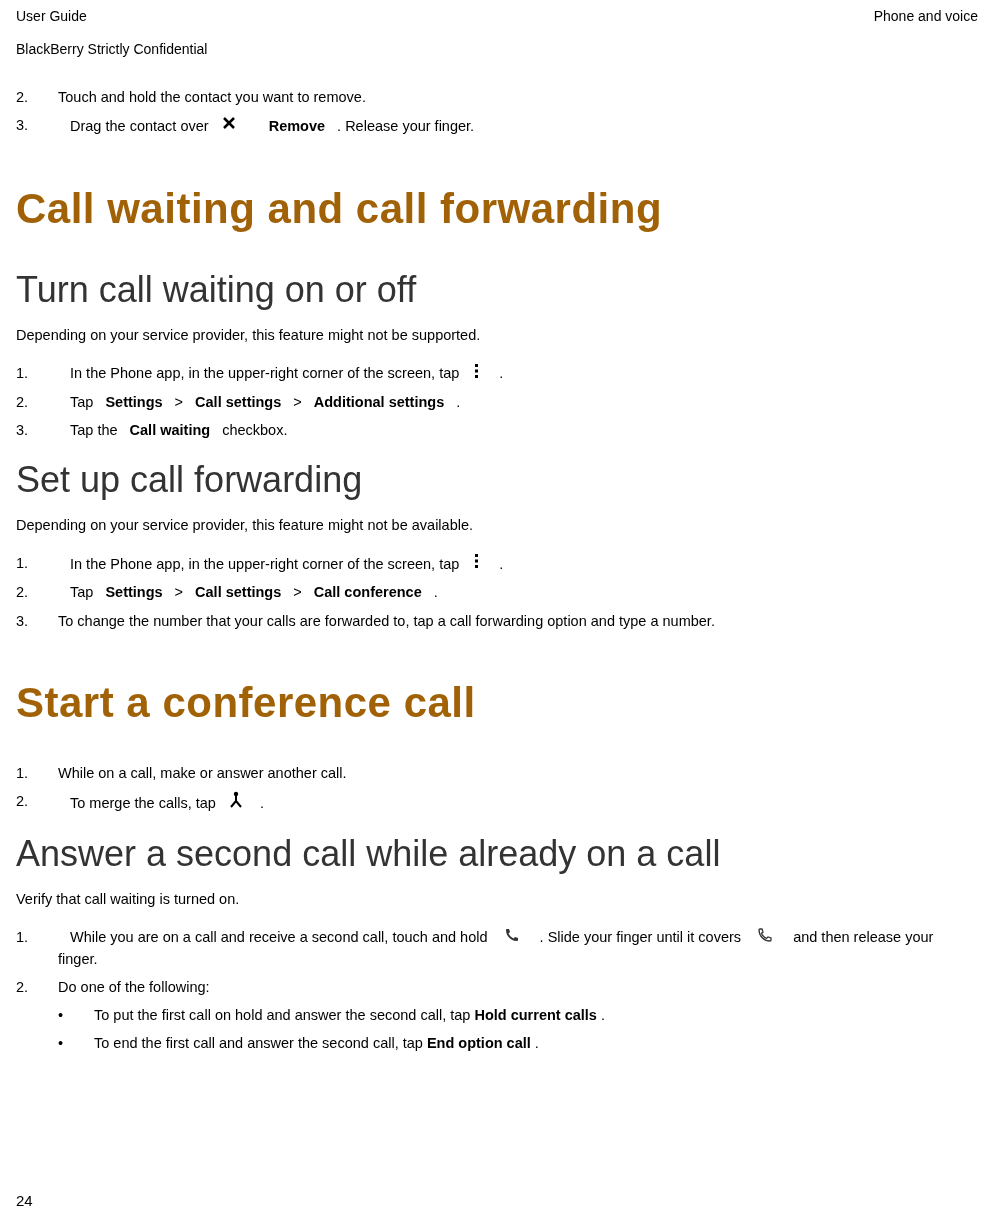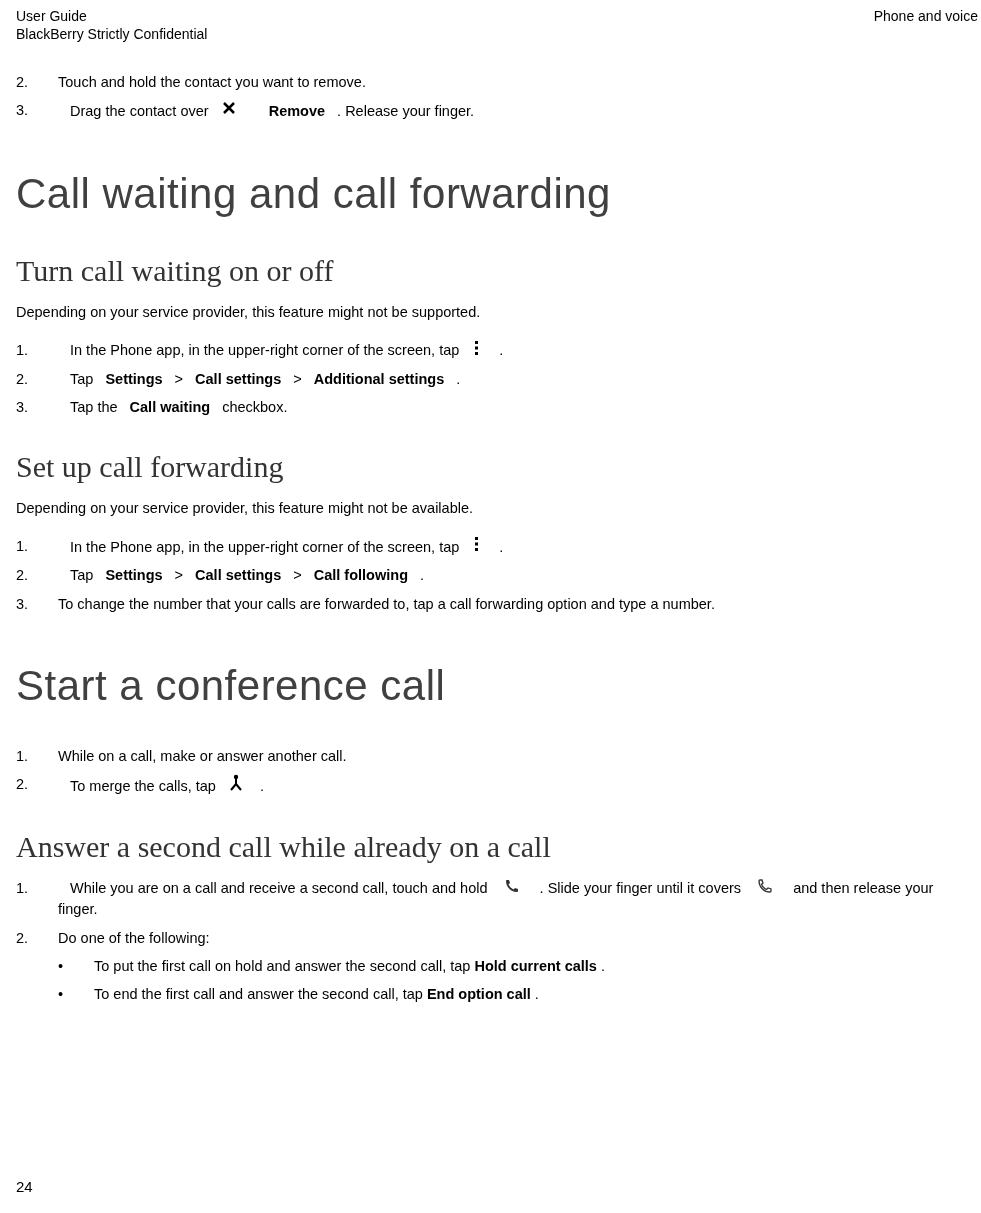--- a/index.html
+++ b/index.html
@@ -19,21 +19,21 @@
     .header {
       display: flex;
       justify-content: space-between;
       padding: 0 3px 0 16px;
       font-size: 14px;
       margin-bottom: 30px;
     }
     .header-left {
       display: flex;
       flex-direction: column;
-      gap: 2px;
+      gap: 17px;
     }
     .header-right {
       text-align: left;
     }
     .content {
       padding: 0 16px;
     }
     .ol-item {
       display: flex;
       gap: 26px;
@@ -68,42 +68,41 @@
     }
     .inline-icon {
       display: inline-flex;
       align-items: center;
       justify-content: center;
       vertical-align: middle;
       margin: 0 4px;
     }
     h1 {
       font-size: 42px;
-      font-weight: 400;
-      color: #404040;
+      font-weight: 700;
+      color: #a16207;
       margin-top: 48px;
       margin-bottom: 36px;
       letter-spacing: 0.5px;
     }
     h2 {
-      font-size: 30px;
+      font-size: 36px;
       font-weight: 300;
       color: #333333;
-      margin-top: 32px;
+      margin-top: 18px;
       margin-bottom: 14px;
-      font-family: Liberation Serif, serif;
     }
     .body-text {
       font-size: 14.5px;
       margin-bottom: 18px;
       line-height: 1.4;
     }
     .page-num {
       position: absolute;
-      bottom: 18px;
+      bottom: 4px;
       left: 16px;
       font-size: 15px;
     }
     strong {
       font-weight: bold;
     }
   </style>
 </head>
 <body>
 
@@ -200,21 +199,21 @@
   </div>
 
   <div class="ol-item">
     <div class="ol-marker">2.</div>
     <div class="ol-content">
       <span>Tap </span>
       <strong>Settings</strong>
       <span> &gt; </span>
       <strong>Call settings</strong>
       <span> &gt; </span>
-      <strong>Call following</strong>
+      <strong>Call conference</strong>
       <span>.</span>
     </div>
   </div>
 
   <div class="ol-item">
     <div class="ol-marker">3.</div>
     <div class="ol-content">To change the number that your calls are forwarded to, tap a call forwarding option and type a number.</div>
   </div>
 
   <h1>Start a conference call</h1>
@@ -233,20 +232,21 @@
             <circle cx="8" cy="3" r="2.2" fill="#000"></circle>
             <path d="M8 5 L8 10 M8 10 L3 16 M8 10 L13 16" stroke="#000" stroke-width="2" fill="none"></path>
           </svg>
       </span>
       <span> .</span>
     </div>
   </div>
 
   <h2>Answer a second call while already on a call</h2>
 
+  <p class="body-text">Verify that call waiting is turned on.</p>
 
   <div class="ol-item">
     <div class="ol-marker">1.</div>
     <div class="ol-content" style="display:block;">
       <span>While you are on a call and receive a second call, touch and hold </span>
       <span class="inline-icon">
         <svg width="16" height="16" viewBox="0 0 16 16">
             <path d="M3 2 C3 2 5 2 5 2 L6 5 L4.5 6.5 C5.5 8.5 7.5 10.5 9.5 11.5 L11 10 L14 11 C14 11 14 13 14 13 C14 13.5 13.5 14 13 14 C7 14 2 9 2 3 C2 2.5 2.5 2 3 2 Z" fill="#333"></path>
           </svg>
       </span>

